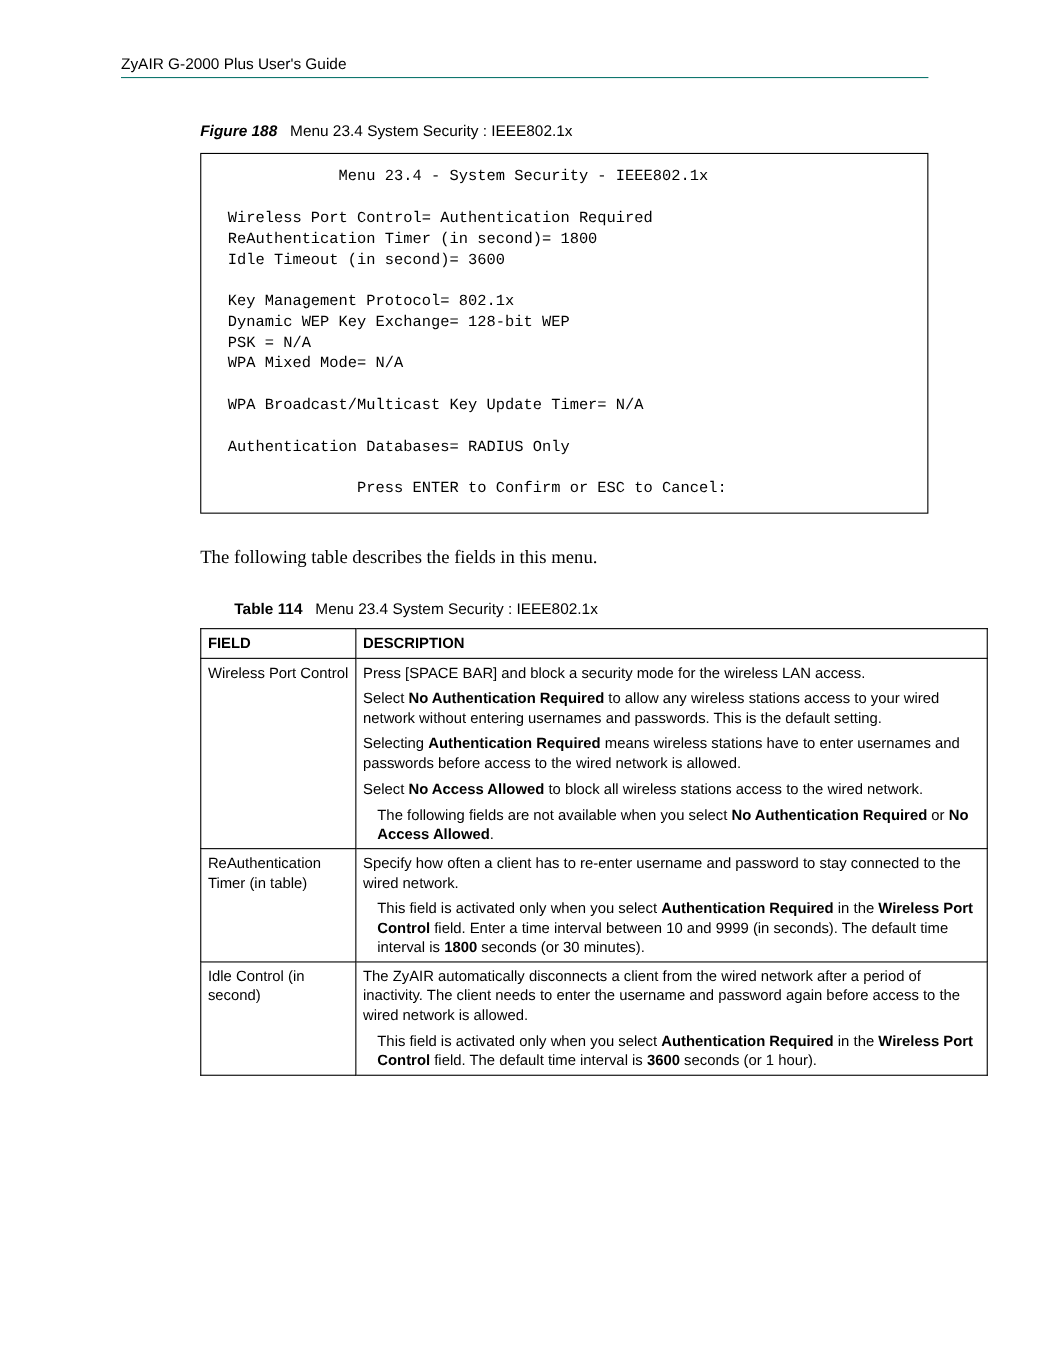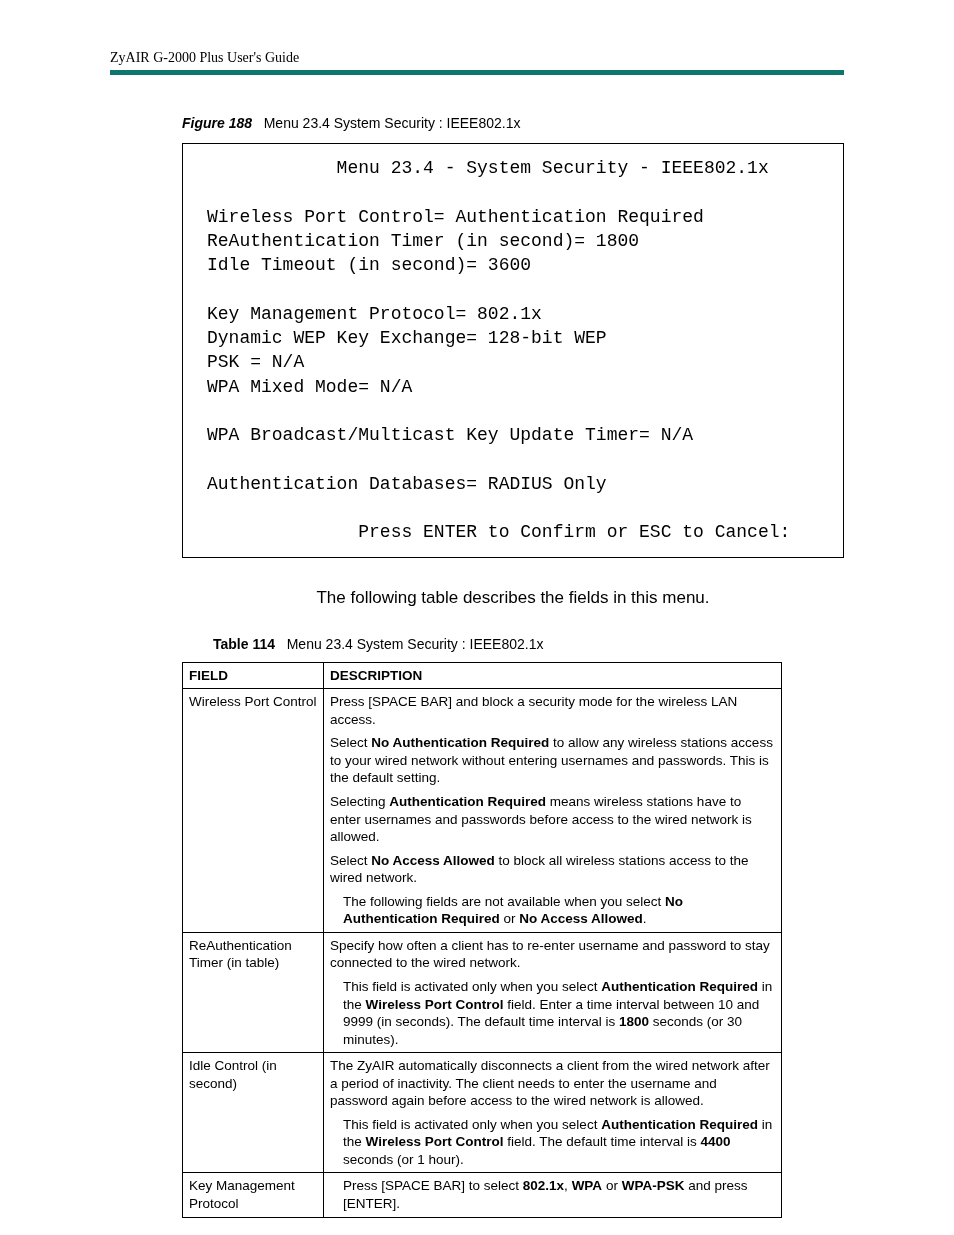--- a/index.html
+++ b/index.html
@@ -6,55 +6,53 @@
     font-family: Arial, Helvetica, sans-serif;
     font-size: 14px;
     color: #000;
     background: #fff;
     margin: 0;
     padding: 50px 110px 40px 110px;
     width: 954px;
     box-sizing: border-box;
   }
   .header-line {
-    border-bottom: 5px solid #0f766e;
+    border-bottom: 1px solid #0f766e;
     padding-bottom: 4px;
     margin-bottom: 40px;
     font-size: 14px;
-    font-family: Liberation Serif, serif;
   }
   .figure-caption {
     margin: 0 0 12px 72px;
     font-size: 14px;
   }
   .figure-caption .label { font-weight: bold; font-style: italic; }
   .terminal-box {
     border: 1px solid #000;
     margin: 0 0 30px 72px;
     padding: 12px 24px 12px 24px;
     font-family: "Courier New", Courier, monospace;
-    font-size: 18px;
+    font-size: 14px;
     white-space: pre;
     line-height: 1.35;
   }
   .intro-text {
     margin: 0 0 28px 72px;
-    font-family: Liberation Sans, sans-serif;
+    font-family: Liberation Serif, serif;
     font-size: 17px;
-    text-align: center;
   }
   .table-caption {
     margin: 0 0 10px 72px;
     font-size: 14px;
   }
   .table-caption .label { font-weight: bold; margin-left: 31px; }
   table.desc-table {
     border-collapse: collapse;
     margin-left: 72px;
-    width: 600px;
+    width: 716px;
     font-size: 13.5px;
   }
   table.desc-table th, table.desc-table td {
     border: 1px solid #000;
     padding: 4px 6px;
     text-align: left;
     vertical-align: top;
     line-height: 1.3;
   }
   table.desc-table th {
@@ -122,23 +120,17 @@
         <td class="field-col">ReAuthentication Timer (in table)</td>
         <td>
           <p>Specify how often a client has to re-enter username and password to stay connected to the wired network.</p>
           <p>This field is activated only when you select <strong>Authentication Required</strong> in the <strong>Wireless Port Control</strong> field. Enter a time interval between 10 and 9999 (in seconds). The default time interval is <strong>1800</strong> seconds (or 30 minutes).</p>
         </td>
       </tr>
       <tr>
         <td class="field-col">Idle Control (in second)</td>
         <td>
           <p>The ZyAIR automatically disconnects a client from the wired network after a period of inactivity. The client needs to enter the username and password again before access to the wired network is allowed.</p>
-          <p>This field is activated only when you select <strong>Authentication Required</strong> in the <strong>Wireless Port Control</strong> field. The default time interval is <strong>4400</strong> seconds (or 1 hour).</p>
-        </td>
-      </tr>
-      <tr>
-        <td class="field-col">Key Management Protocol</td>
-        <td>
-          <p>Press [SPACE BAR] to select <strong>802.1x</strong>, <strong>WPA</strong> or <strong>WPA-PSK</strong> and press [ENTER].</p>
+          <p>This field is activated only when you select <strong>Authentication Required</strong> in the <strong>Wireless Port Control</strong> field. The default time interval is <strong>3600</strong> seconds (or 1 hour).</p>
         </td>
       </tr>
     </tbody>
 </table>
 
 </body></html>

